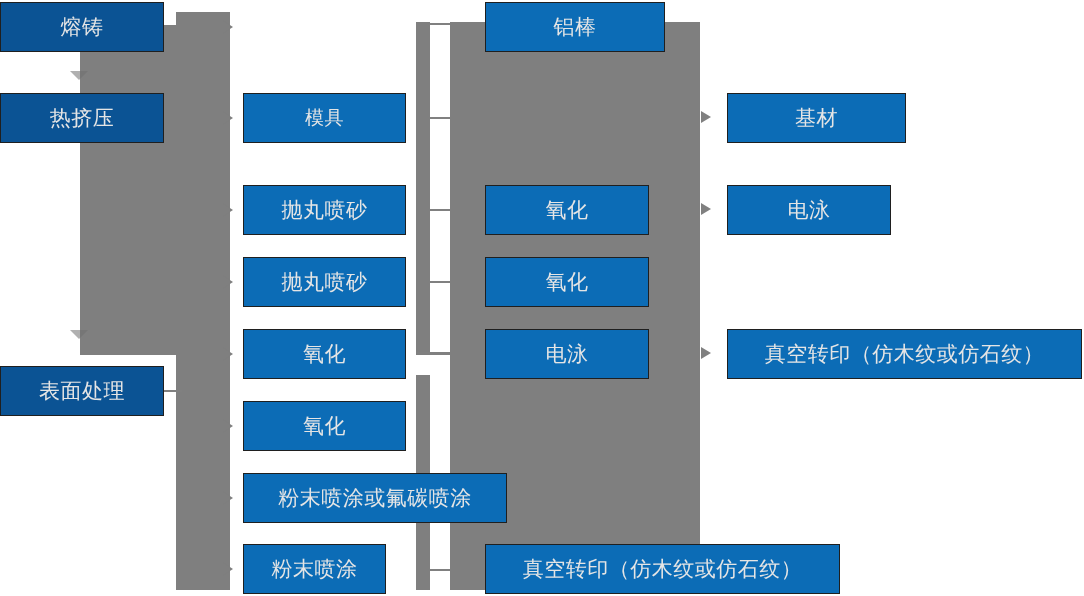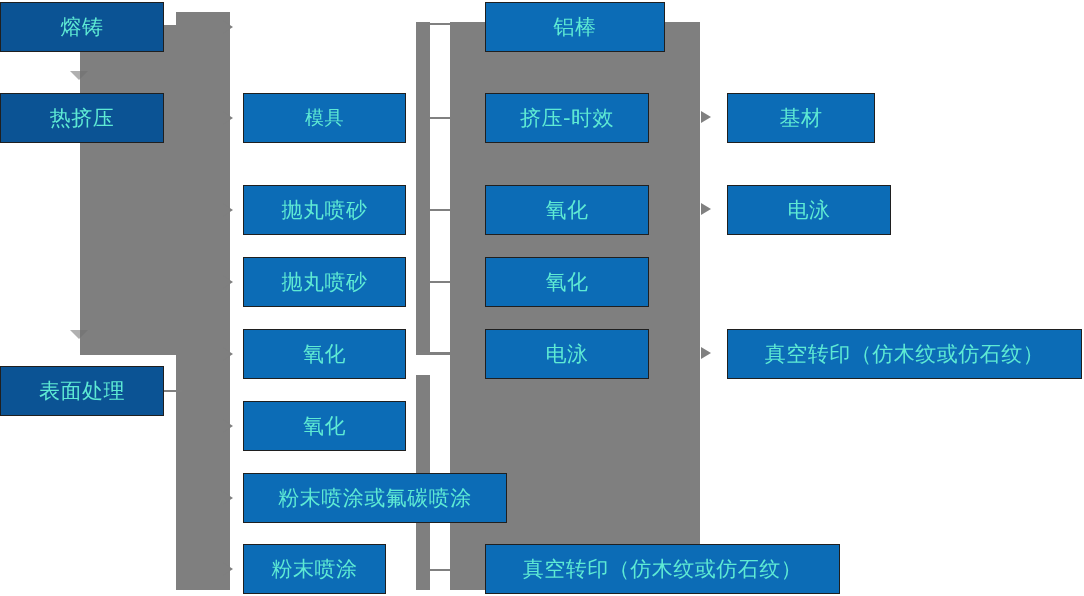--- a/index.html
+++ b/index.html
@@ -53,21 +53,21 @@
     background: #808080;
   }
 
   
   .node {
     position: absolute;
     box-sizing: border-box;
     display: flex;
     align-items: center;
     justify-content: center;
-    color: #5eead4;
+    color: #e5e5e5;
     border: 1px solid #1f1f1f;
     letter-spacing: 0.5px;
     white-space: nowrap;
     text-shadow: 0 0 0 rgba(0,0,0,0);
   }
   .node.dark {
     background: #0B5394;
   }
   .node.bright {
     background: #0C6CB6;
@@ -174,37 +174,34 @@
   <div class="node bright" style="left:243px; top:473px; width:264px; height:50px; font-size:21px;">
     <span class="label">粉末喷涂或氟碳喷涂</span>
   </div>
   <div class="node bright" style="left:243px; top:544px; width:143px; height:50px; font-size:21px;">
     <span class="label">粉末喷涂</span>
   </div>
 
   <div class="node bright" style="left:485px; top:2px; width:180px; height:50px; font-size:21px;">
     <span class="label">铝棒</span>
   </div>
-  <div class="node bright" style="left:485px; top:93px; width:164px; height:50px; font-size:21px;">
-    <span class="label">挤压-时效</span>
-  </div>
   <div class="node bright" style="left:485px; top:185px; width:164px; height:50px; font-size:21px;">
     <span class="label">氧化</span>
   </div>
   <div class="node bright" style="left:485px; top:257px; width:164px; height:50px; font-size:21px;">
     <span class="label">氧化</span>
   </div>
   <div class="node bright" style="left:485px; top:329px; width:164px; height:50px; font-size:21px;">
     <span class="label">电泳</span>
   </div>
   <div class="node bright" style="left:485px; top:544px; width:355px; height:50px; font-size:21px;">
     <span class="label">真空转印（仿木纹或仿石纹）</span>
   </div>
 
-  <div class="node bright" style="left:727px; top:93px; width:148px; height:50px; font-size:21px;">
+  <div class="node bright" style="left:727px; top:93px; width:179px; height:50px; font-size:21px;">
     <span class="label">基材</span>
   </div>
   <div class="node bright" style="left:727px; top:185px; width:164px; height:50px; font-size:21px;">
     <span class="label">电泳</span>
   </div>
   <div class="node bright" style="left:727px; top:329px; width:355px; height:50px; font-size:21px;">
     <span class="label">真空转印（仿木纹或仿石纹）</span>
   </div>
 
 </div>

